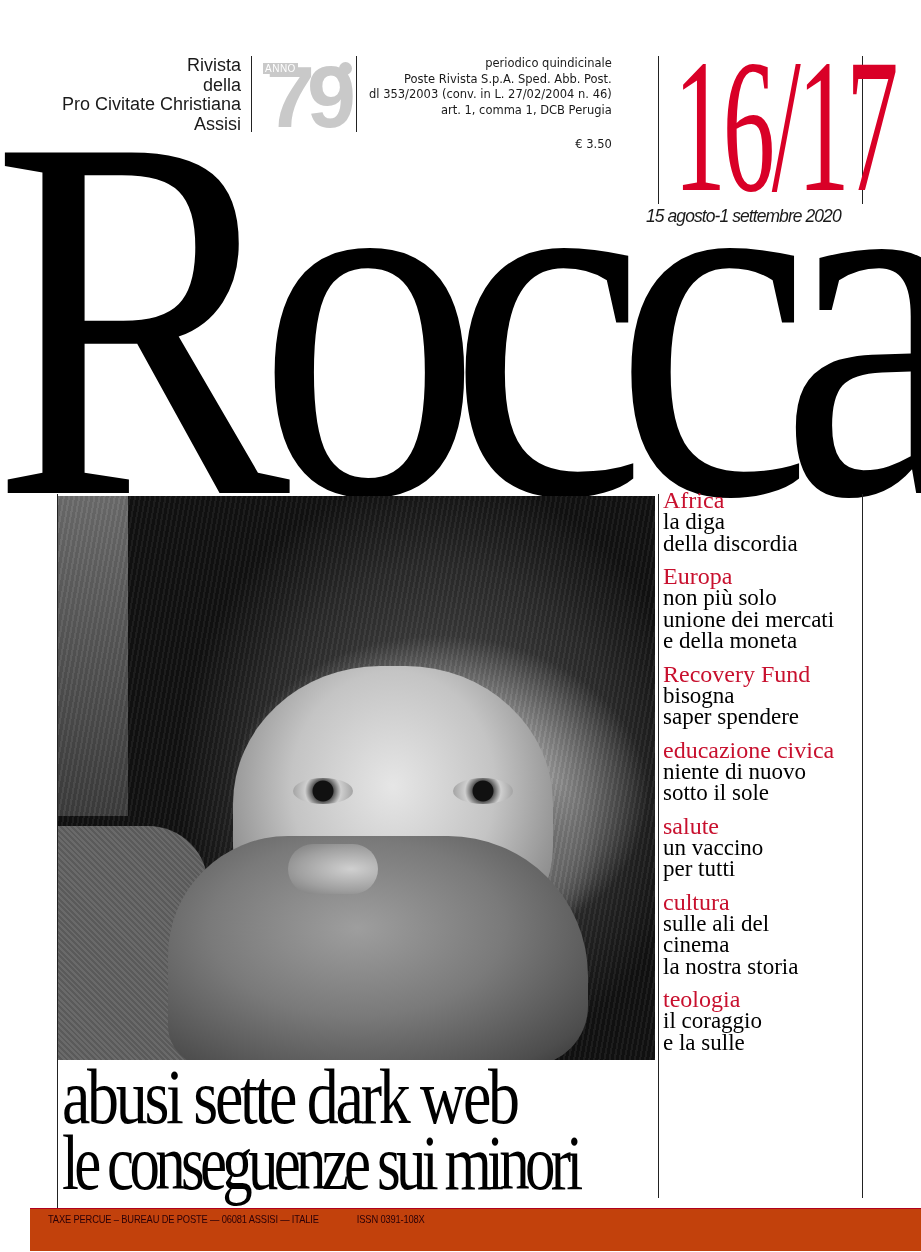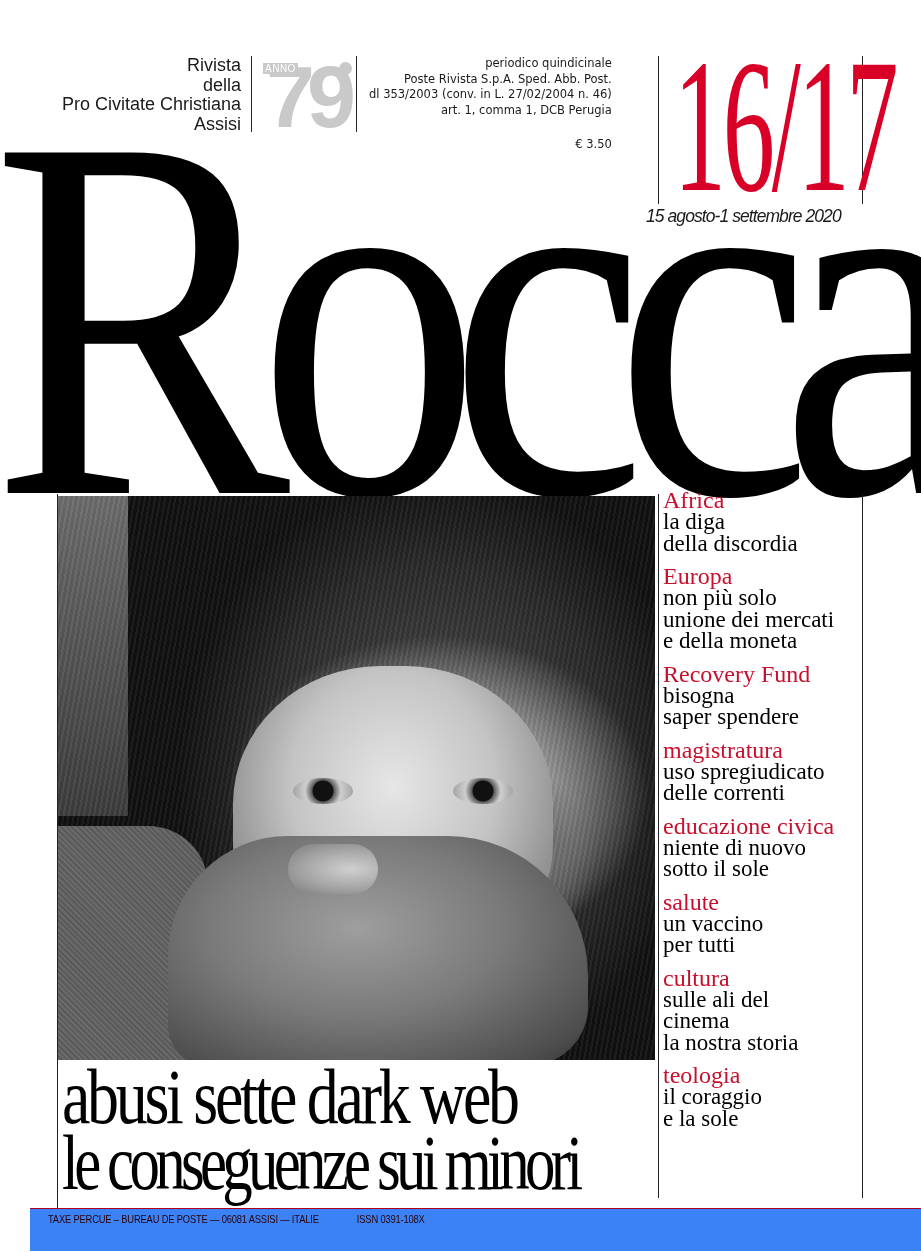--- a/index.html
+++ b/index.html
@@ -49,21 +49,21 @@
   .headline .h1 { font-size: 78px; line-height: 66px; letter-spacing: -4px; transform: scaleX(0.82); transform-origin: left top; display: block; }
   .headline .h2 { font-size: 78px; line-height: 66px; letter-spacing: -6px; transform: scaleX(0.78); transform-origin: left top; display: block; }
 
   
   .sidebar { left: 663px; top: 490px; width: 200px; }
   .sb-item { margin-bottom: 12px; font-family: "Liberation Serif", serif; }
   .sb-topic { color: #c8102e; font-size: 24px; line-height: 21px; white-space: nowrap; }
   .sb-line { color: #000; font-size: 23px; line-height: 21.5px; white-space: nowrap; }
 
   
-  .band { left: 30px; top: 1208px; width: 891px; height: 42px; background: #3b82f6; border-top: 1px solid #b0001d; }
+  .band { left: 30px; top: 1208px; width: 891px; height: 42px; background: #c2410c; border-top: 1px solid #b0001d; }
   .band-text { position: absolute; left: 18px; top: 4px; font-family: "Liberation Sans", sans-serif; font-size: 11px; color: #2a0008; white-space: nowrap; transform: scaleX(0.85); transform-origin: left top; letter-spacing: -0.2px; }
   .band-text span { margin-right: 42px; }
 </style>
 </head>
 <body>
 
 <div class="abs rivista">
   <div>Rivista</div>
   <div>della</div>
   <div>Pro Civitate Christiana</div>
@@ -127,44 +127,39 @@
     <div class="sb-line">non più solo</div>
     <div class="sb-line">unione dei mercati</div>
     <div class="sb-line">e della moneta</div>
   </div>
   <div class="sb-item">
     <div class="sb-topic">Recovery Fund</div>
     <div class="sb-line">bisogna</div>
     <div class="sb-line">saper spendere</div>
   </div>
   <div class="sb-item">
-    <div class="sb-topic">magistratura</div>
-    <div class="sb-line">uso spregiudicato</div>
-    <div class="sb-line">delle correnti</div>
-  </div>
-  <div class="sb-item">
     <div class="sb-topic">educazione civica</div>
     <div class="sb-line">niente di nuovo</div>
     <div class="sb-line">sotto il sole</div>
   </div>
   <div class="sb-item">
     <div class="sb-topic">salute</div>
     <div class="sb-line">un vaccino</div>
     <div class="sb-line">per tutti</div>
   </div>
   <div class="sb-item">
     <div class="sb-topic">cultura</div>
     <div class="sb-line">sulle ali del</div>
     <div class="sb-line">cinema</div>
     <div class="sb-line">la nostra storia</div>
   </div>
   <div class="sb-item">
     <div class="sb-topic">teologia</div>
     <div class="sb-line">il coraggio</div>
-    <div class="sb-line">e la sole</div>
+    <div class="sb-line">e la sulle</div>
   </div>
 </div>
 
 <div class="abs band">
   <div class="band-text">
     <span>TAXE PERCUE – BUREAU DE POSTE — 06081 ASSISI — ITALIE</span>
     <span>ISSN 0391-108X</span>
   </div>
 </div>
 

